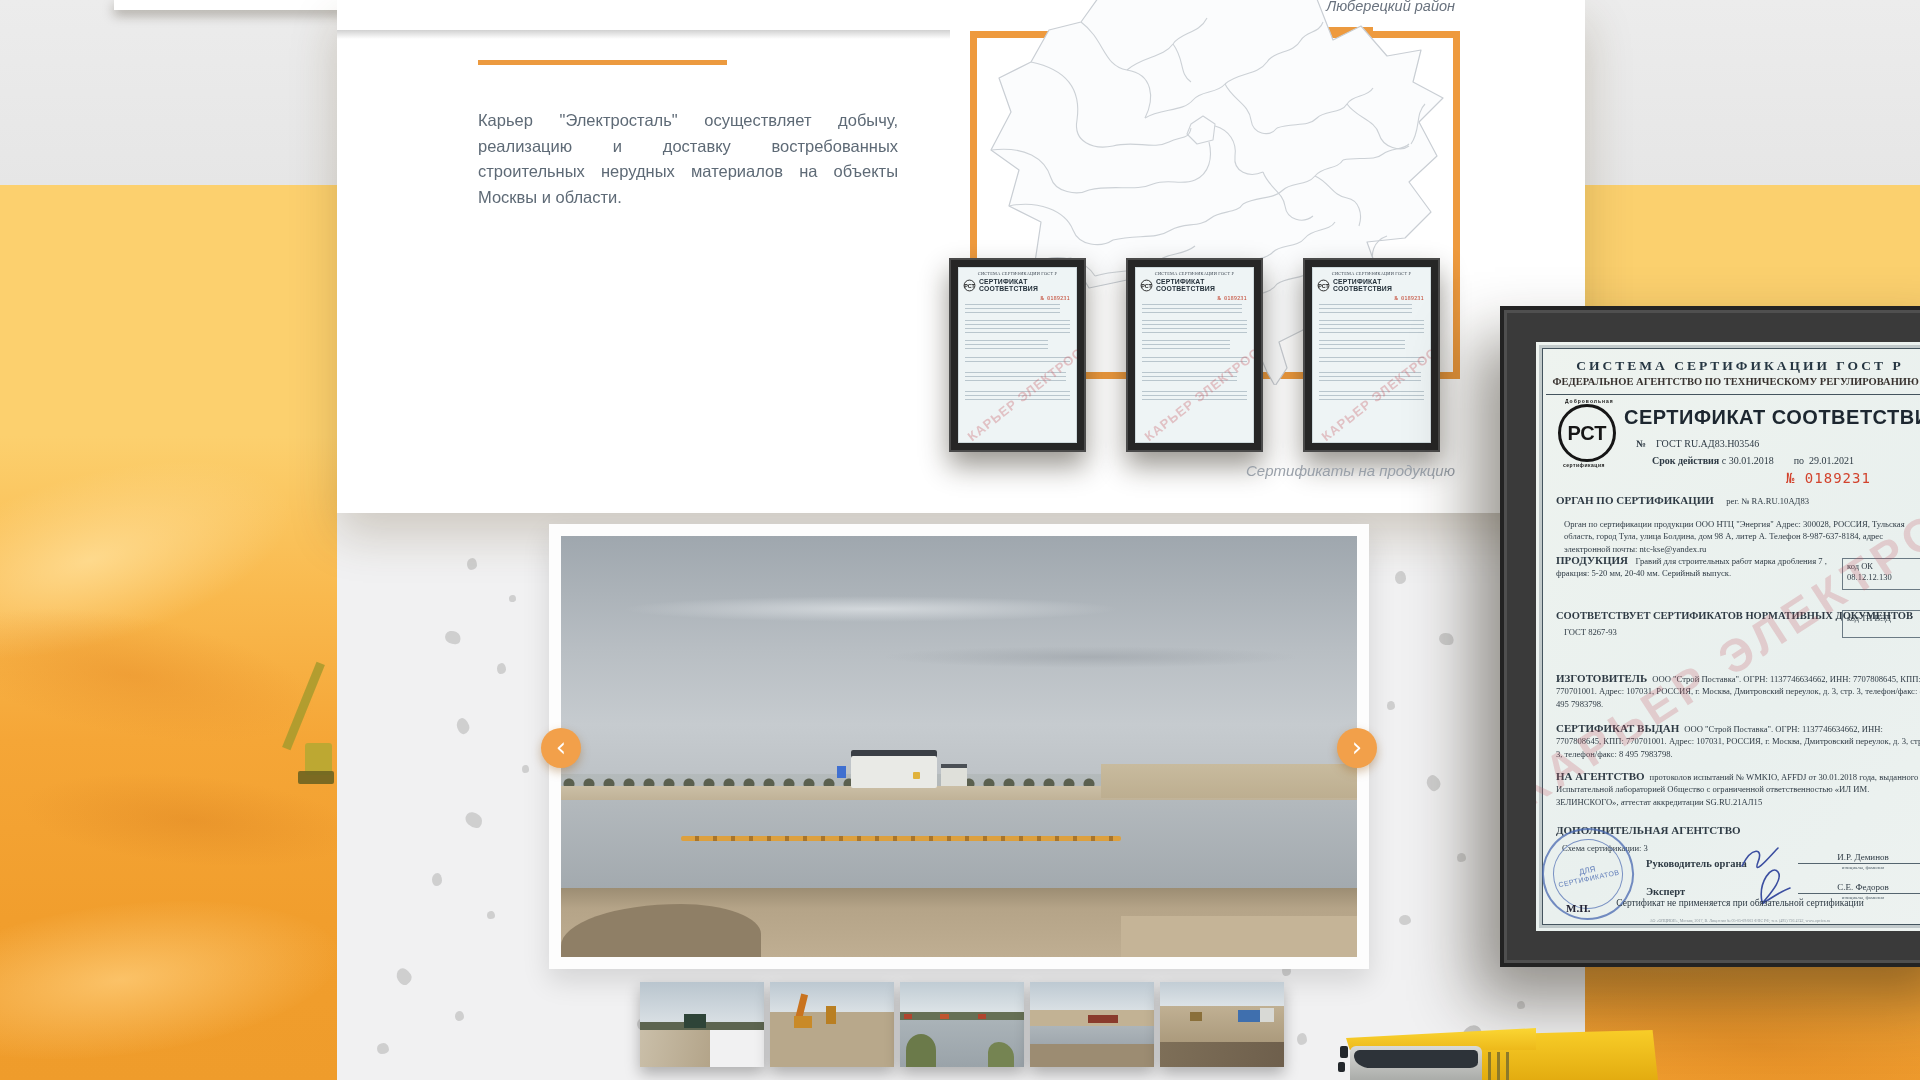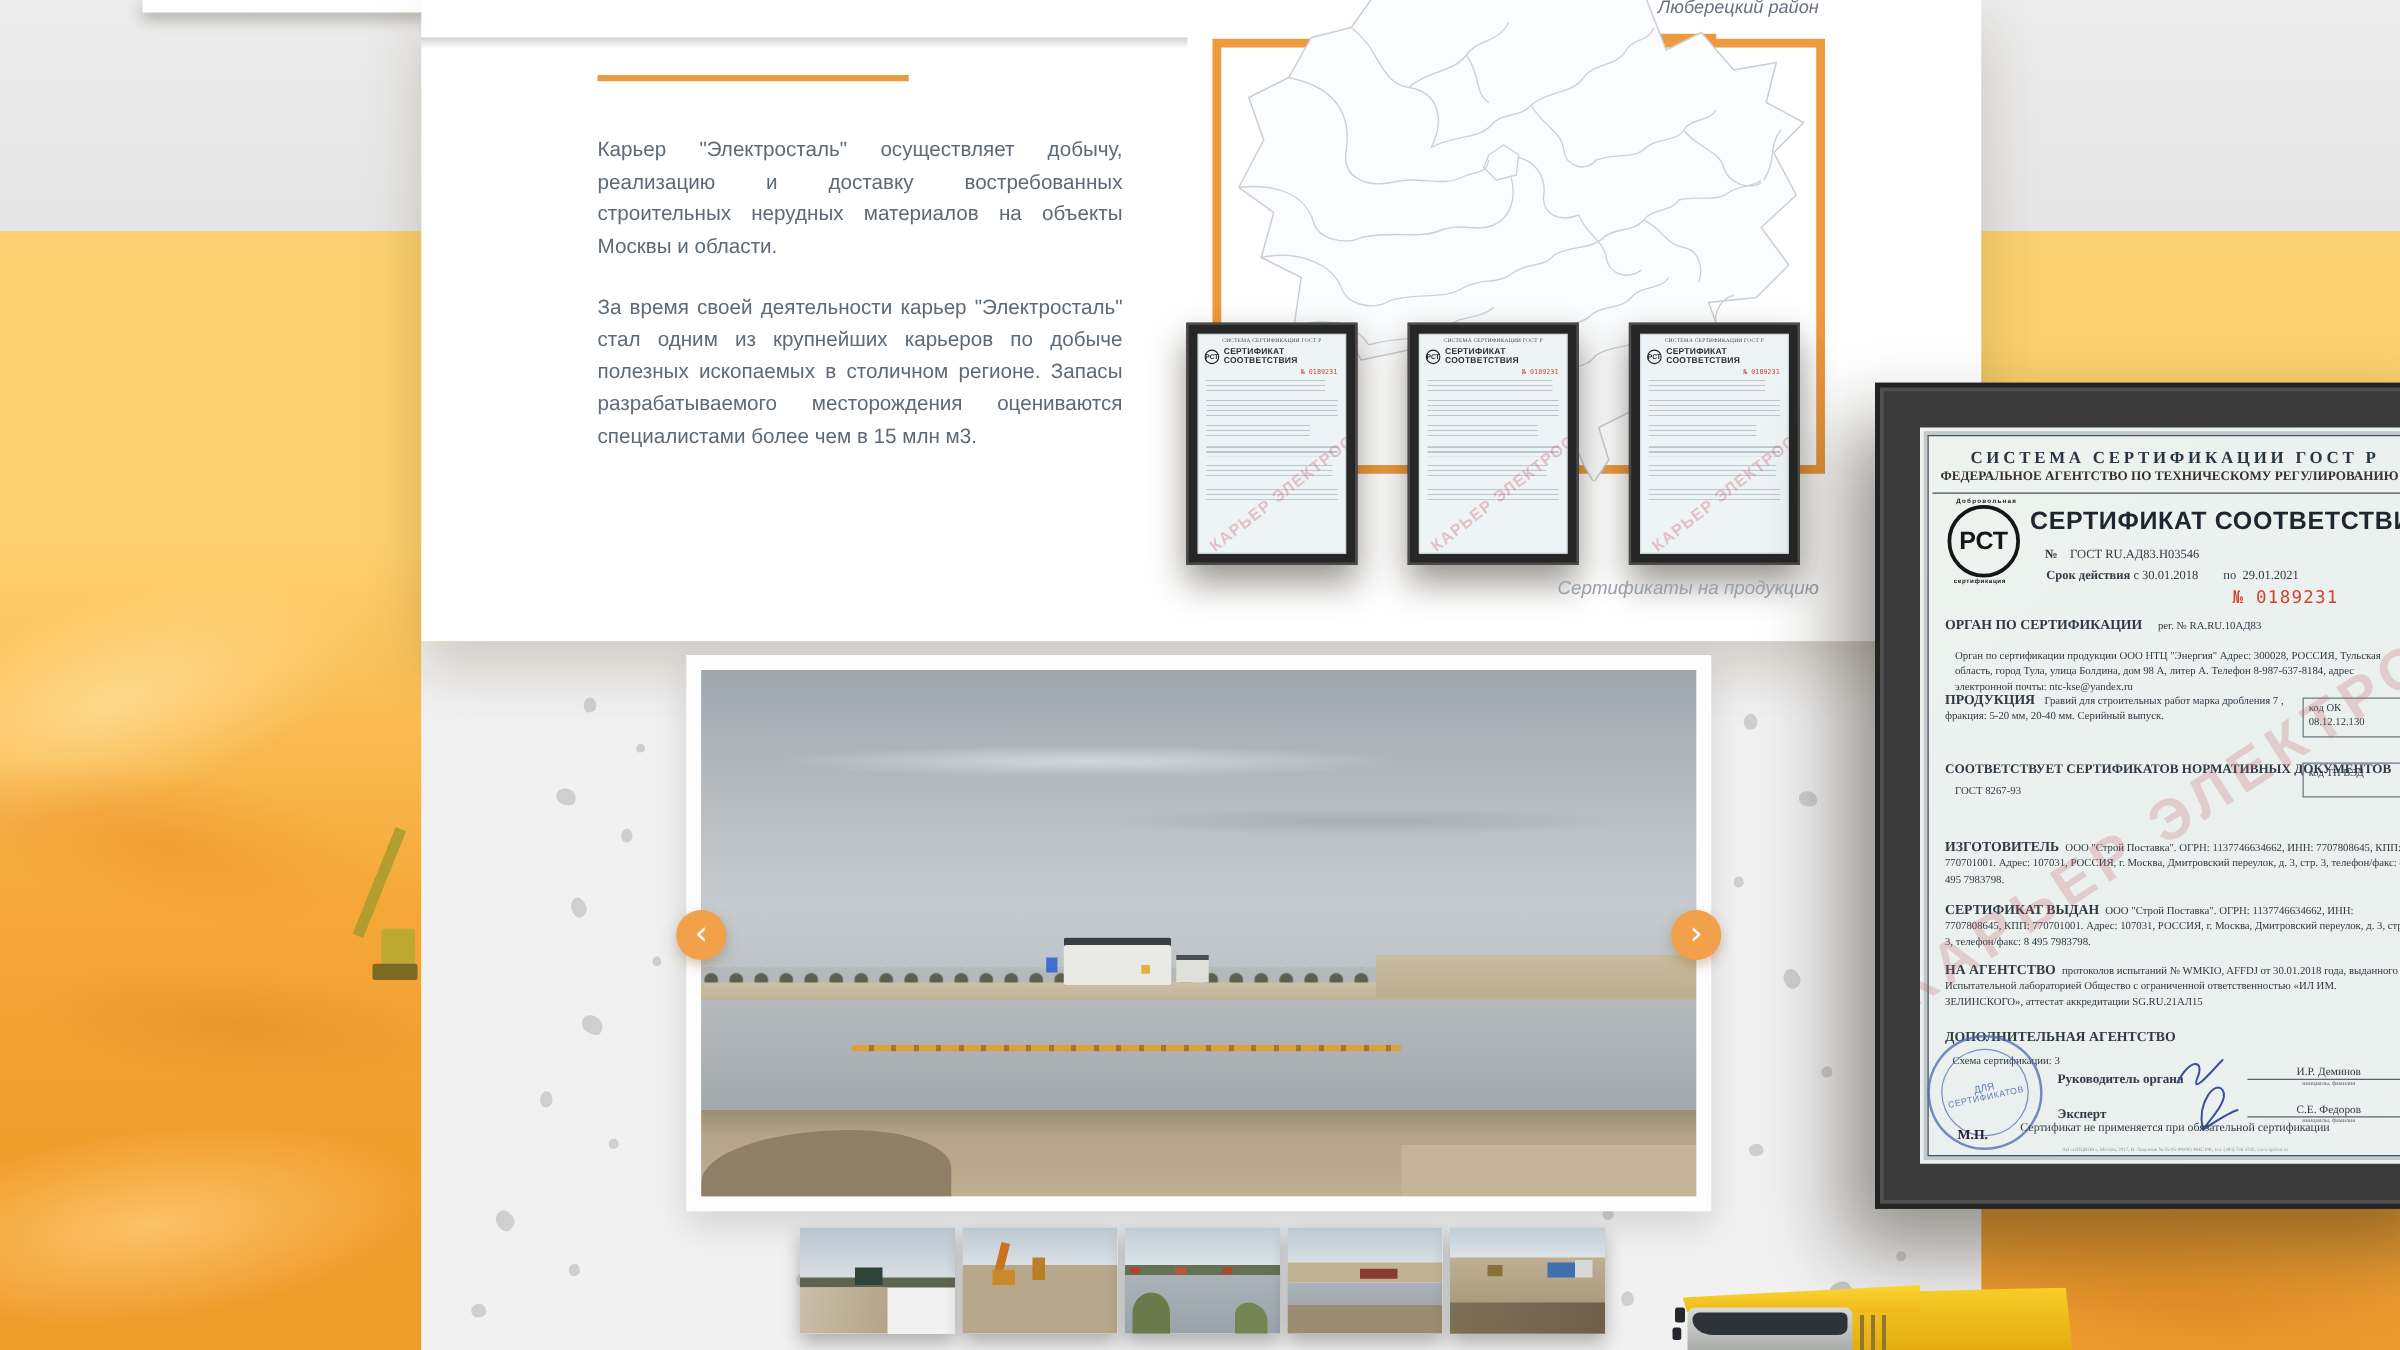--- a/index.html
+++ b/index.html
@@ -175,21 +175,20 @@
   <div class="spl" style="left:40px;top:530px;width:12px;height:11px;"></div>
 </div>
 
 <div class="abs back-sheet"></div>
 <div class="abs content-card">
   <div class="abs card-edge"></div>
   <div class="abs u-line" style="left:141px;top:60px;width:249px;"></div>
   <div class="abs u-line" style="left:933px;top:27px;width:103px;height:6px;"></div>
   <div class="abs about-text">
     <p>Карьер "Электросталь" осуществляет добычу, реализацию и доставку востребованных строительных нерудных материалов на объекты Москвы и области.</p>
-    <p>За время своей деятельности карьер "Электросталь" стал одним из крупнейших карьеров по добыче полезных ископаемых в столичном регионе. Запасы разрабатываемого месторождения оцениваются специалистами более чем в 15 млн м3.</p>
   </div>
   <div class="abs districts">район, Раменский район, Люберецкий район</div>
 </div>
 
 <div class="abs map-frame"></div>
 <div class="abs map-wrap">
   <svg width="470" height="385" viewBox="0 0 470 385">
     <g fill="#fbfcfd" stroke="#c9ced4" stroke-width="1.2" stroke-linejoin="round">
       <path d="M116,-6 L96,22 L64,30 L46,62 L14,78 L26,112 L6,150 L34,170 L24,206 L56,222 L50,262 L86,258 L104,288 L142,280 L158,312 L196,300 L214,332 L246,320 L252,352 L270,344 L282,372 L290,386 L302,368 L294,342 L318,330 L334,304 L324,280 L362,288 L392,270 L382,242 L420,238 L446,212 L424,182 L452,156 L434,122 L458,98 L428,82 L436,50 L402,56 L376,26 L348,40 L330,-6 Z"></path>
     </g>
@@ -358,21 +357,21 @@
       <small>Добровольная</small>
       <span>РСТ</span>
       <em>сертификация</em>
     </div>
     <div class="bc-title">СЕРТИФИКАТ СООТВЕТСТВИЯ</div>
 
     <div class="bc-row" style="left:100px;top:96px;">
       <span class="bc-label">№</span>
       &nbsp;&nbsp;&nbsp;<span>ГОСТ RU.АД83.Н03546</span>
     </div>
-    <div class="bc-row" style="left:101px;top:113px;">
+    <div class="bc-row" style="left:116px;top:113px;">
       <span class="bc-label">Срок действия</span>
       <span>с</span>
       <span>30.01.2018</span>
       &nbsp;&nbsp;&nbsp;&nbsp;&nbsp;&nbsp;
       <span>по</span>
       &nbsp;<span>29.01.2021</span>
     </div>
     <div class="bc-row bc-red" style="left:250px;top:128px;">№ 0189231</div>
 
     <div class="bc-row" style="left:20px;top:152px;">

